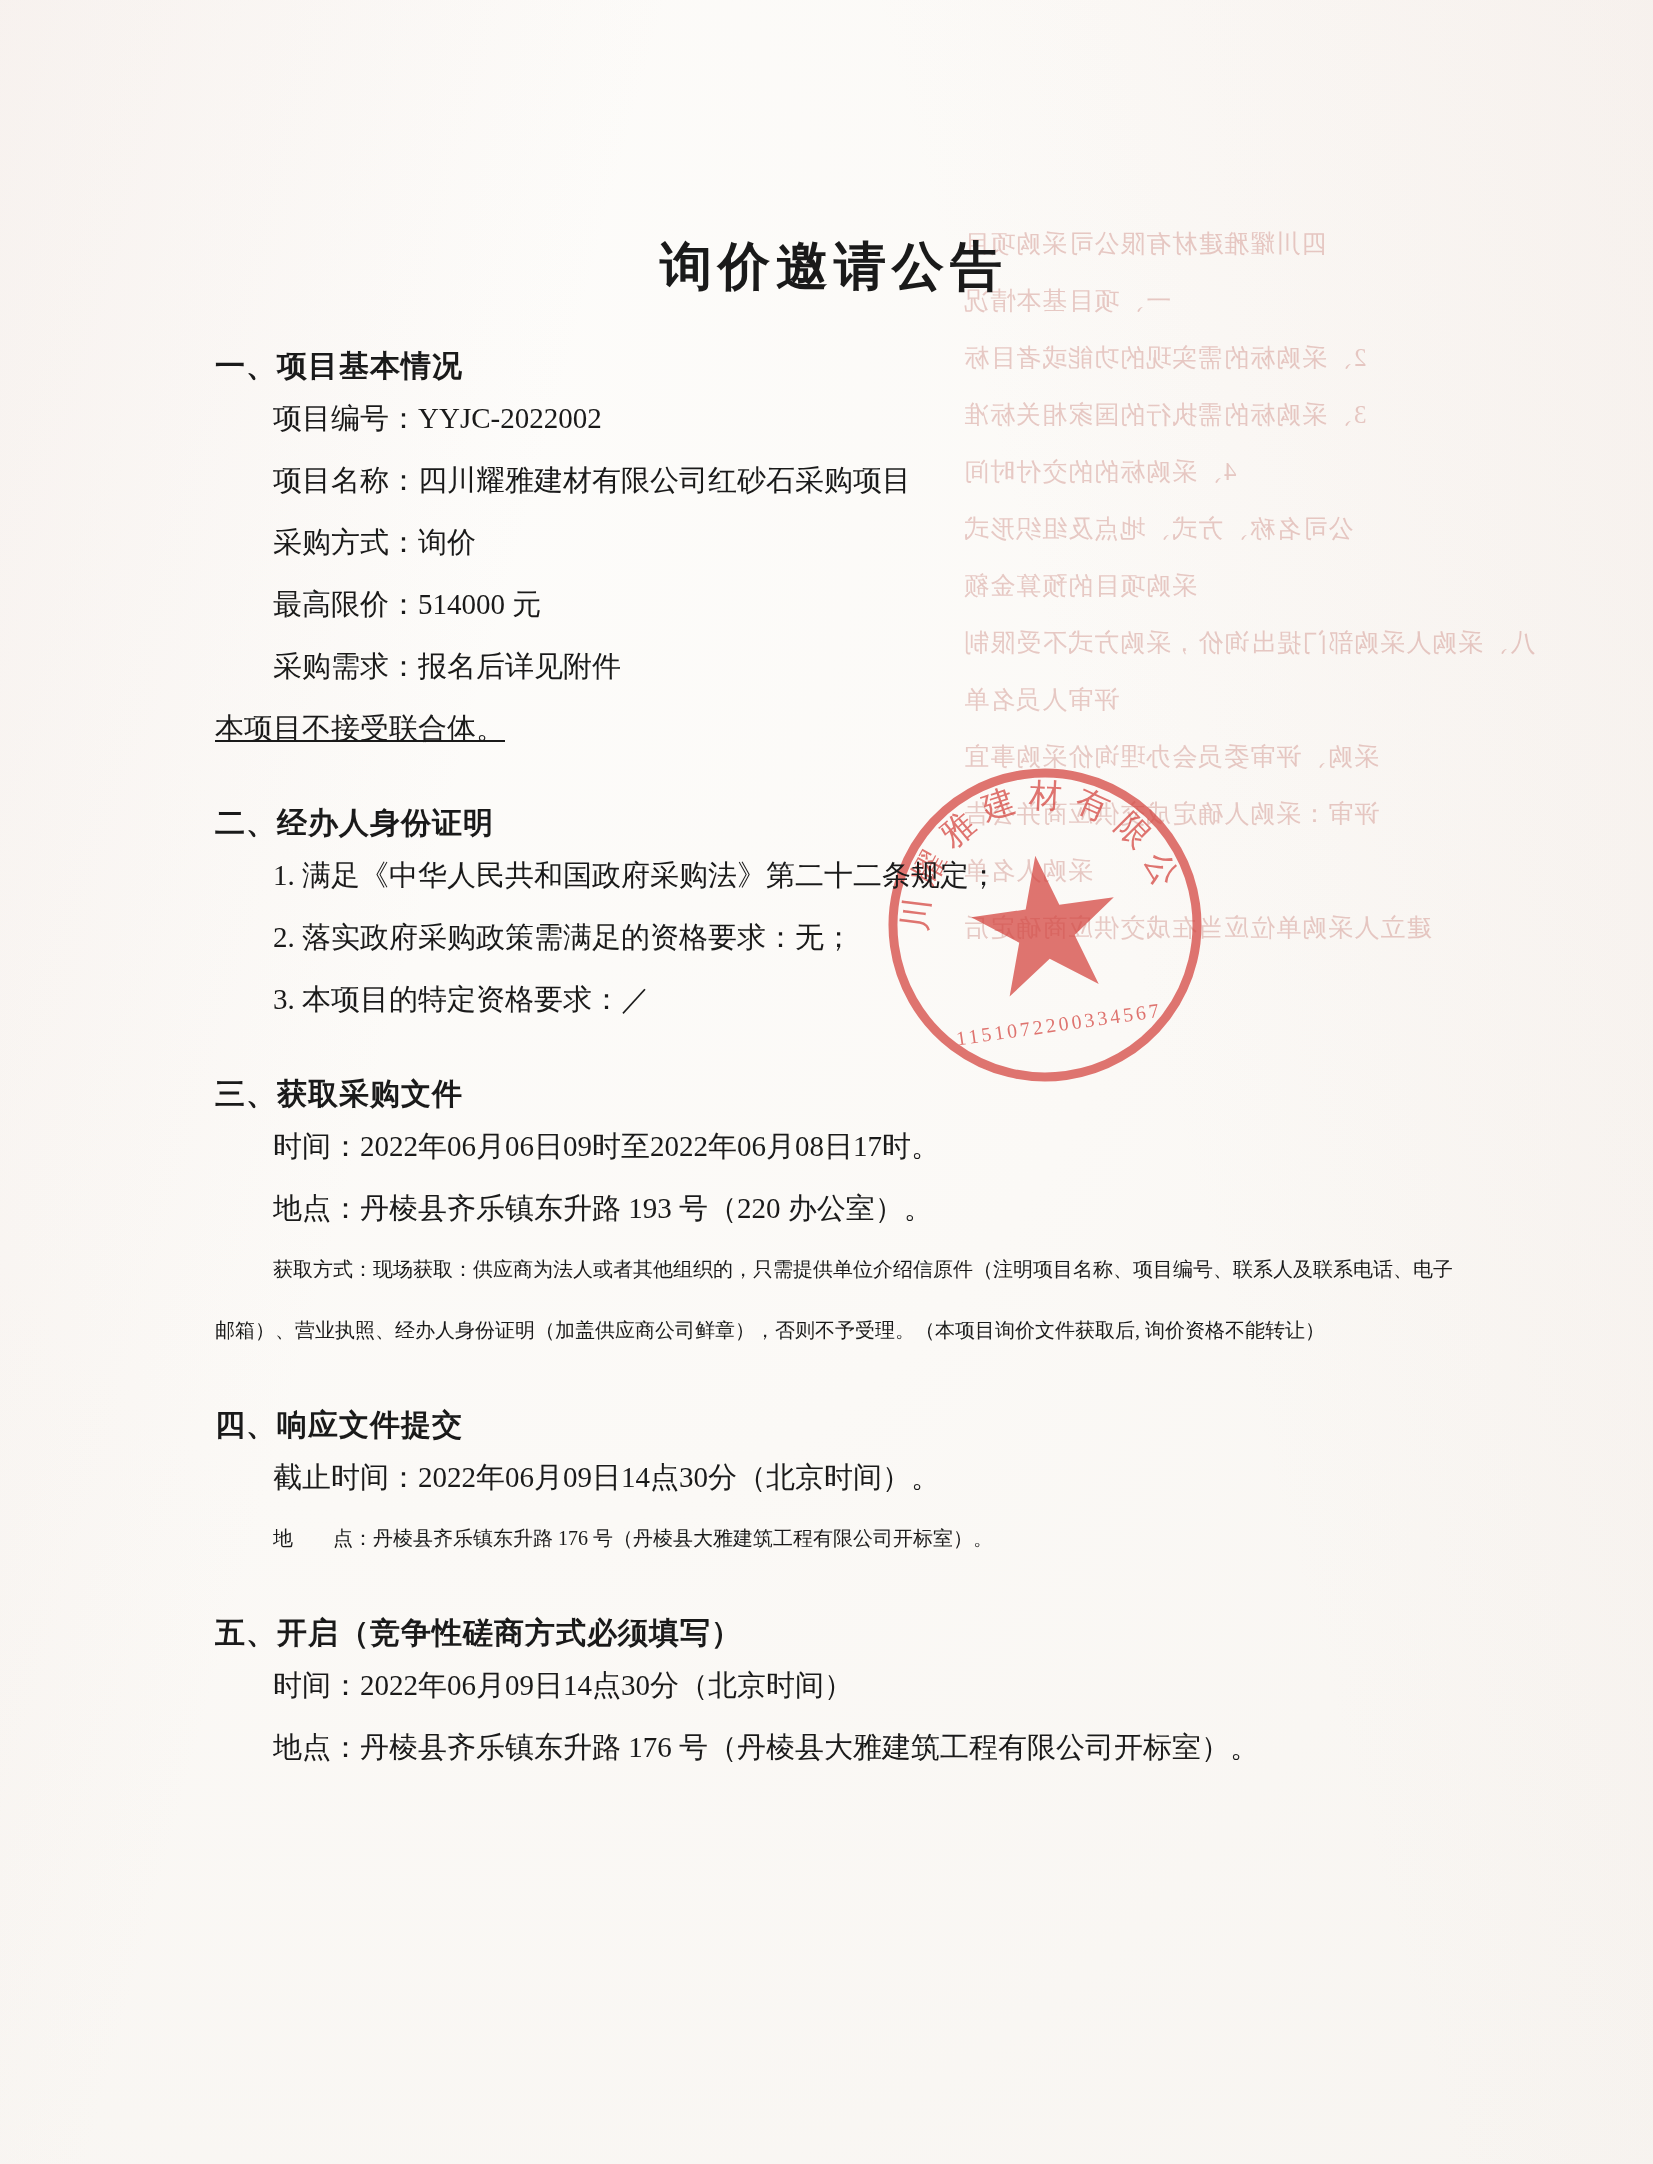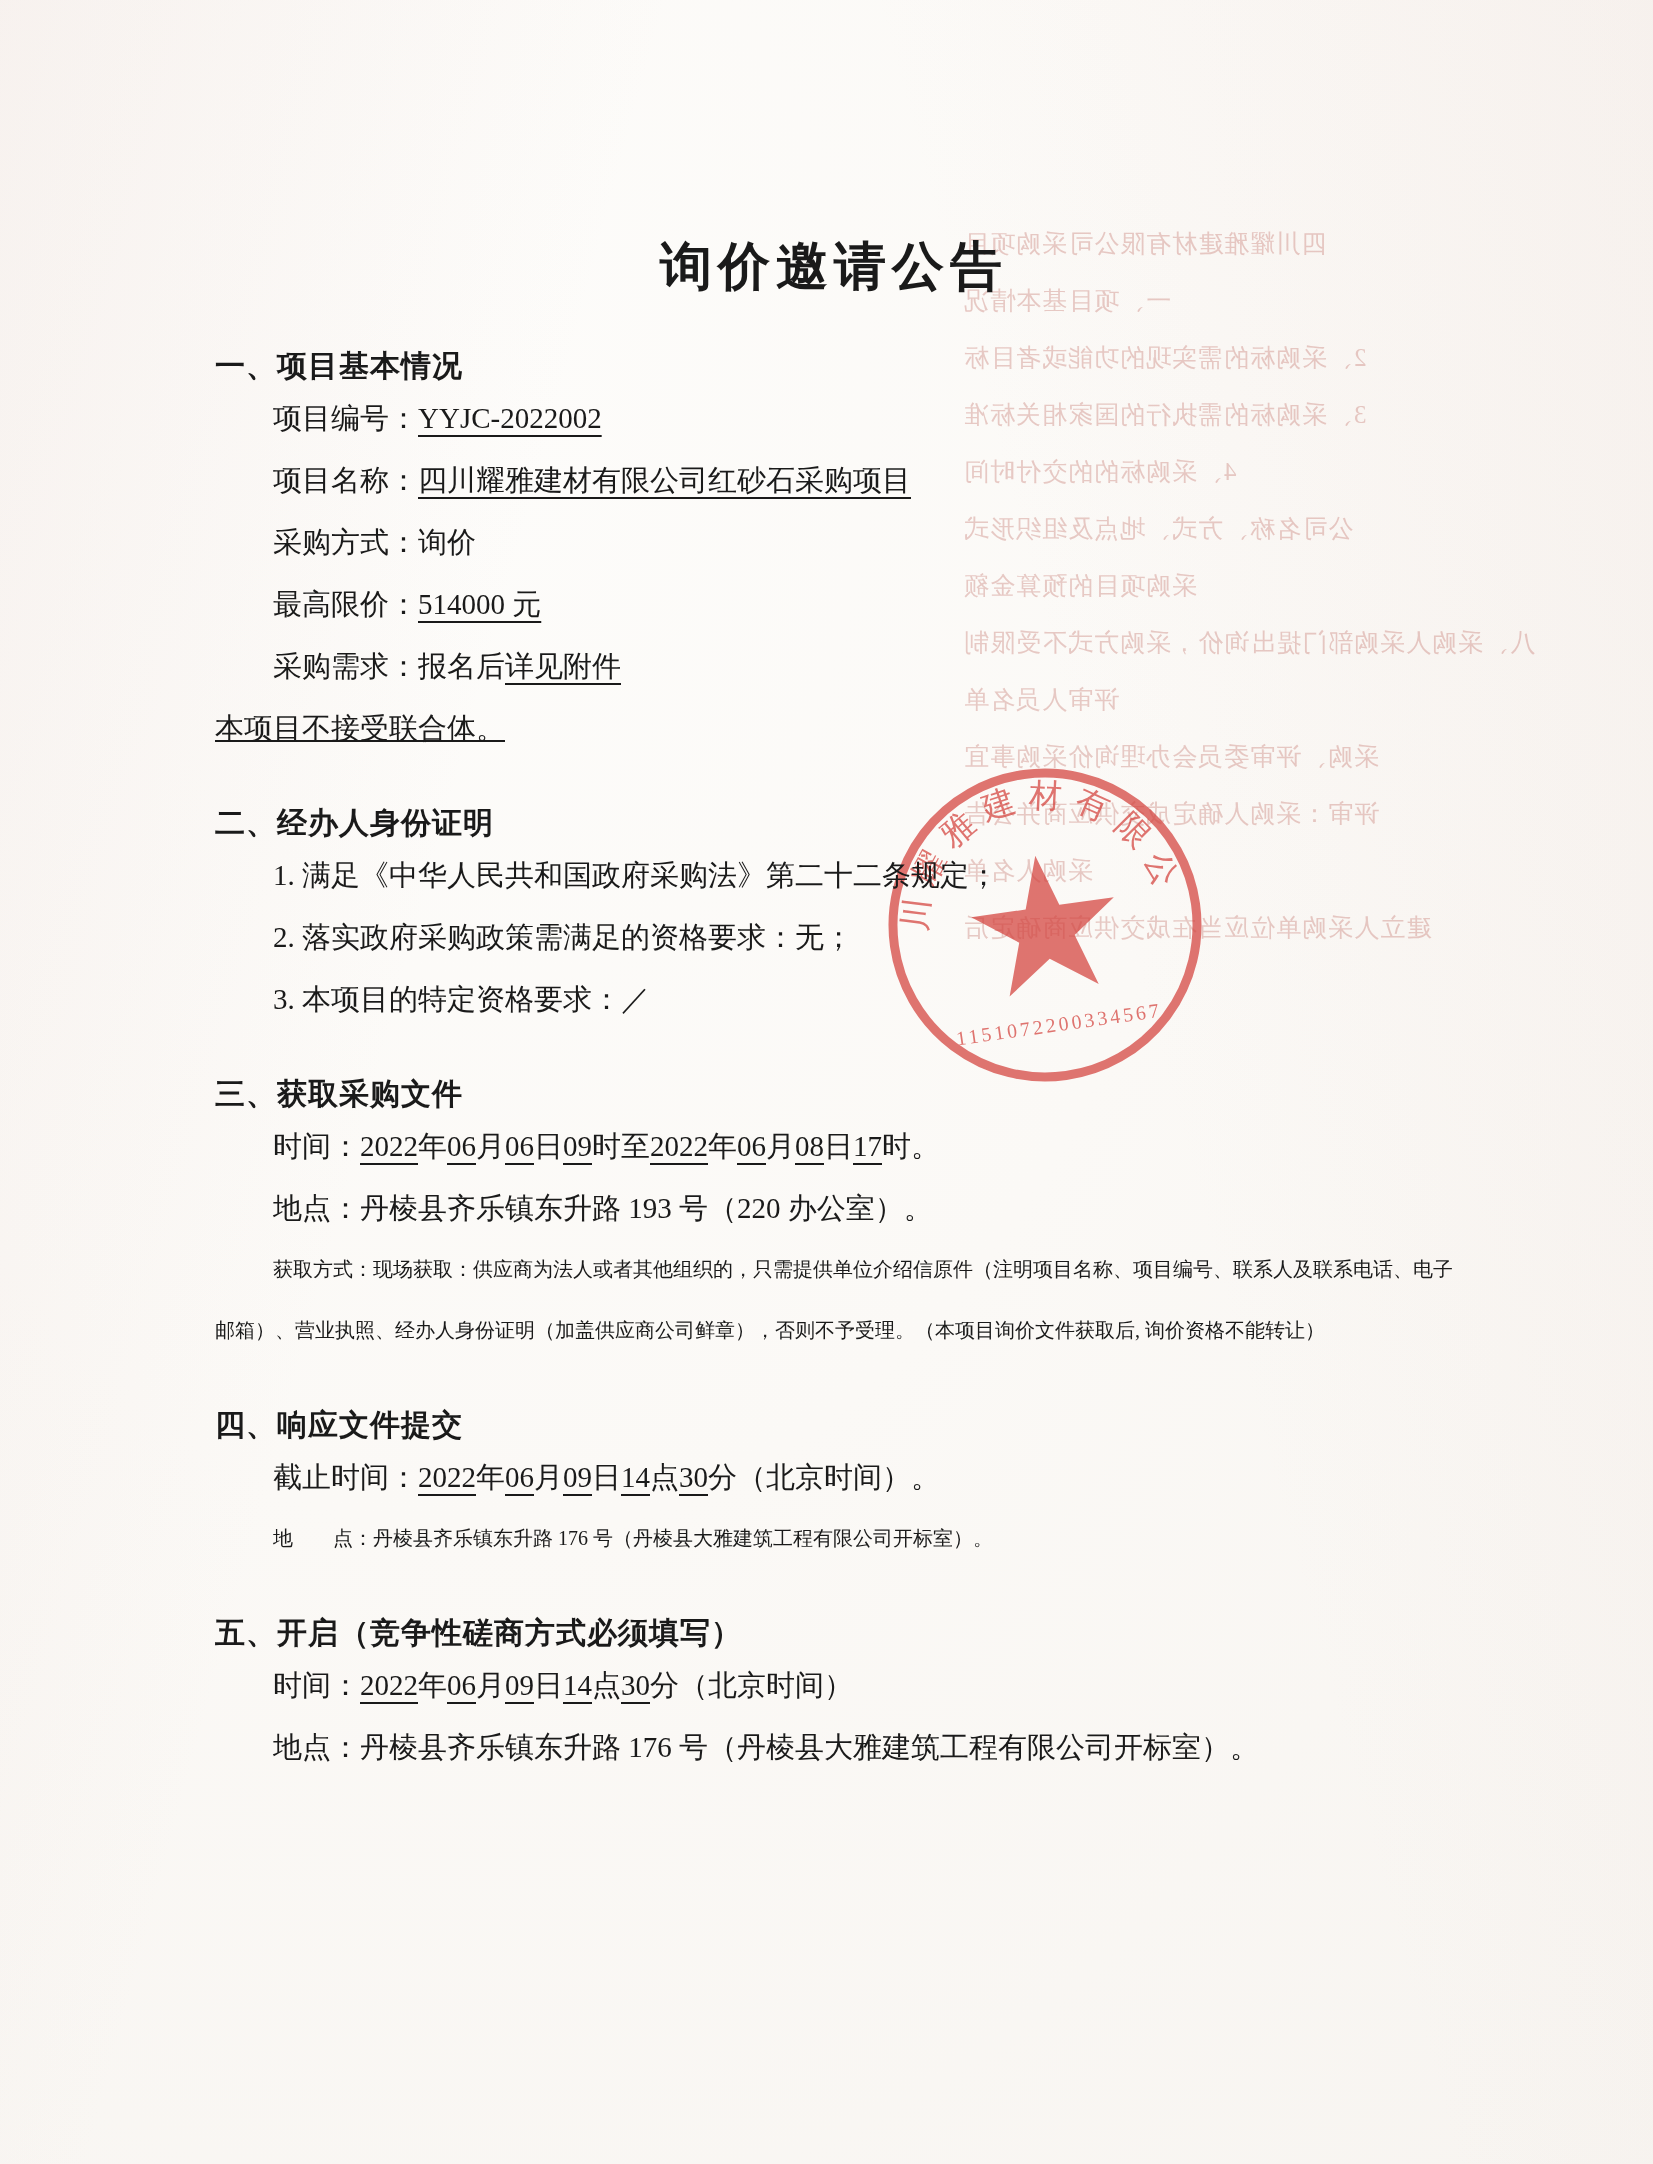--- a/index.html
+++ b/index.html
@@ -91,21 +91,20 @@
   .indent1 { padding-left: 58px; }
   .indent-none { padding-left: 0; text-decoration: underline; }
   .para {
     font-size: 20px;
     line-height: 61px;
     text-indent: 58px;
     white-space: normal;
     text-align: justify;
   }
   .u {
-    text-decoration: underline;
     text-underline-offset: 7px;
     text-decoration-thickness: 1.5px;
   }
 </style>
 </head>
 <body>
 
 <div class="page">
   <div class="scan-noise"></div>
 

